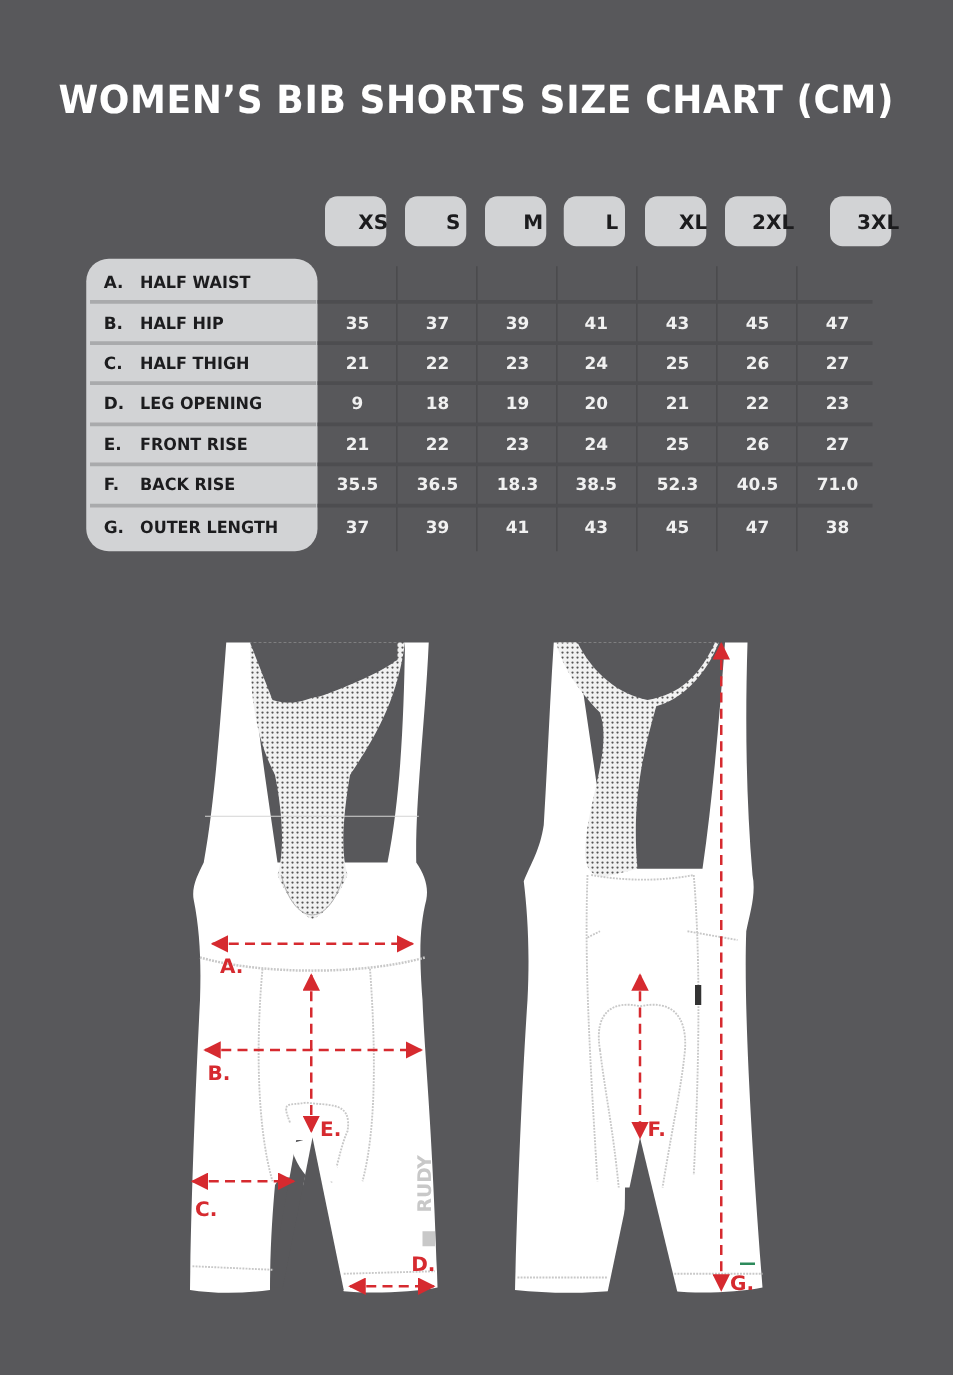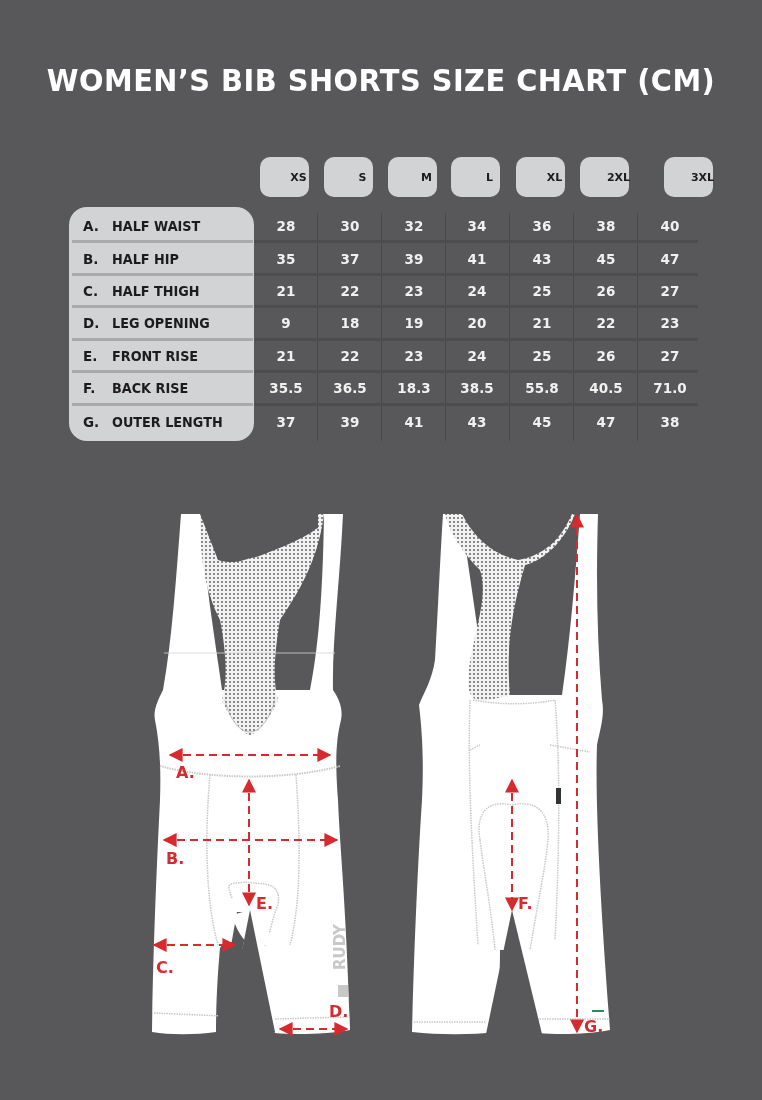--- a/index.html
+++ b/index.html
@@ -7,21 +7,21 @@
   body { font-family: "DejaVu Sans", "Liberation Sans", sans-serif; position: relative; }
   .title {
     position: absolute; left: 0; top: 62px; width: 762px; text-align: center;
     color: #ffffff; font-weight: bold; font-size: 31px; letter-spacing: 0.5px;
     font-family: "DejaVu Sans", sans-serif;
     transform: scaleX(0.93);
   }
   .sizes { position: absolute; top: 157px; left: 260px; height: 40px; }
   .size-pill {
     position: absolute; top: 0; width: 49px; height: 40px; border-radius: 10px;
-    background: #d2d3d5; color: #1c1c1e; font-weight: bold; font-size: 11px;
+    background: #d2d3d5; color: #1c1c1e; font-weight: bold; font-size: 16px;
     display: flex; align-items: center; justify-content: center; padding-left: 28px;
   }
   .label-panel {
     position: absolute; left: 69px; top: 207px; width: 185px; height: 234px;
     background: #d2d3d5; border-radius: 18px; overflow: hidden;
   }
   .label-row {
     position: absolute; left: 0; width: 185px; height: 32.6px;
     display: flex; align-items: center; font-weight: bold; font-size: 13.5px; color: #1c1c1e;
   }
@@ -98,29 +98,20 @@
   <div class="grid-vsep" style="left:319px"></div>
   <div class="grid-vsep" style="left:383px"></div>
 
   <div class="grid-hsep" style="top:33px"></div>
   <div class="grid-hsep" style="top:66px"></div>
   <div class="grid-hsep" style="top:98px"></div>
   <div class="grid-hsep" style="top:131px"></div>
   <div class="grid-hsep" style="top:163px"></div>
   <div class="grid-hsep" style="top:196px"></div>
 
-  <div class="grid-row" style="top:3px">
-    <div class="cell" style="left:0px">28</div>
-    <div class="cell" style="left:64px">30</div>
-    <div class="cell" style="left:128px">32</div>
-    <div class="cell" style="left:191px">34</div>
-    <div class="cell" style="left:256px">36</div>
-    <div class="cell" style="left:320px">38</div>
-    <div class="cell" style="left:384px">40</div>
-  </div>
   <div class="grid-row" style="top:36px">
     <div class="cell" style="left:0px">35</div>
     <div class="cell" style="left:64px">37</div>
     <div class="cell" style="left:128px">39</div>
     <div class="cell" style="left:191px">41</div>
     <div class="cell" style="left:256px">43</div>
     <div class="cell" style="left:320px">45</div>
     <div class="cell" style="left:384px">47</div>
   </div>
   <div class="grid-row" style="top:68px">
@@ -148,21 +139,21 @@
     <div class="cell" style="left:191px">24</div>
     <div class="cell" style="left:256px">25</div>
     <div class="cell" style="left:320px">26</div>
     <div class="cell" style="left:384px">27</div>
   </div>
   <div class="grid-row" style="top:165px">
     <div class="cell" style="left:0px">35.5</div>
     <div class="cell" style="left:64px">36.5</div>
     <div class="cell" style="left:128px">18.3</div>
     <div class="cell" style="left:191px">38.5</div>
-    <div class="cell" style="left:256px">55.8</div>
+    <div class="cell" style="left:256px">52.3</div>
     <div class="cell" style="left:320px">40.5</div>
     <div class="cell" style="left:384px">71.0</div>
   </div>
   <div class="grid-row" style="top:199px">
     <div class="cell" style="left:0px">37</div>
     <div class="cell" style="left:64px">39</div>
     <div class="cell" style="left:128px">41</div>
     <div class="cell" style="left:191px">43</div>
     <div class="cell" style="left:256px">45</div>
     <div class="cell" style="left:320px">47</div>

